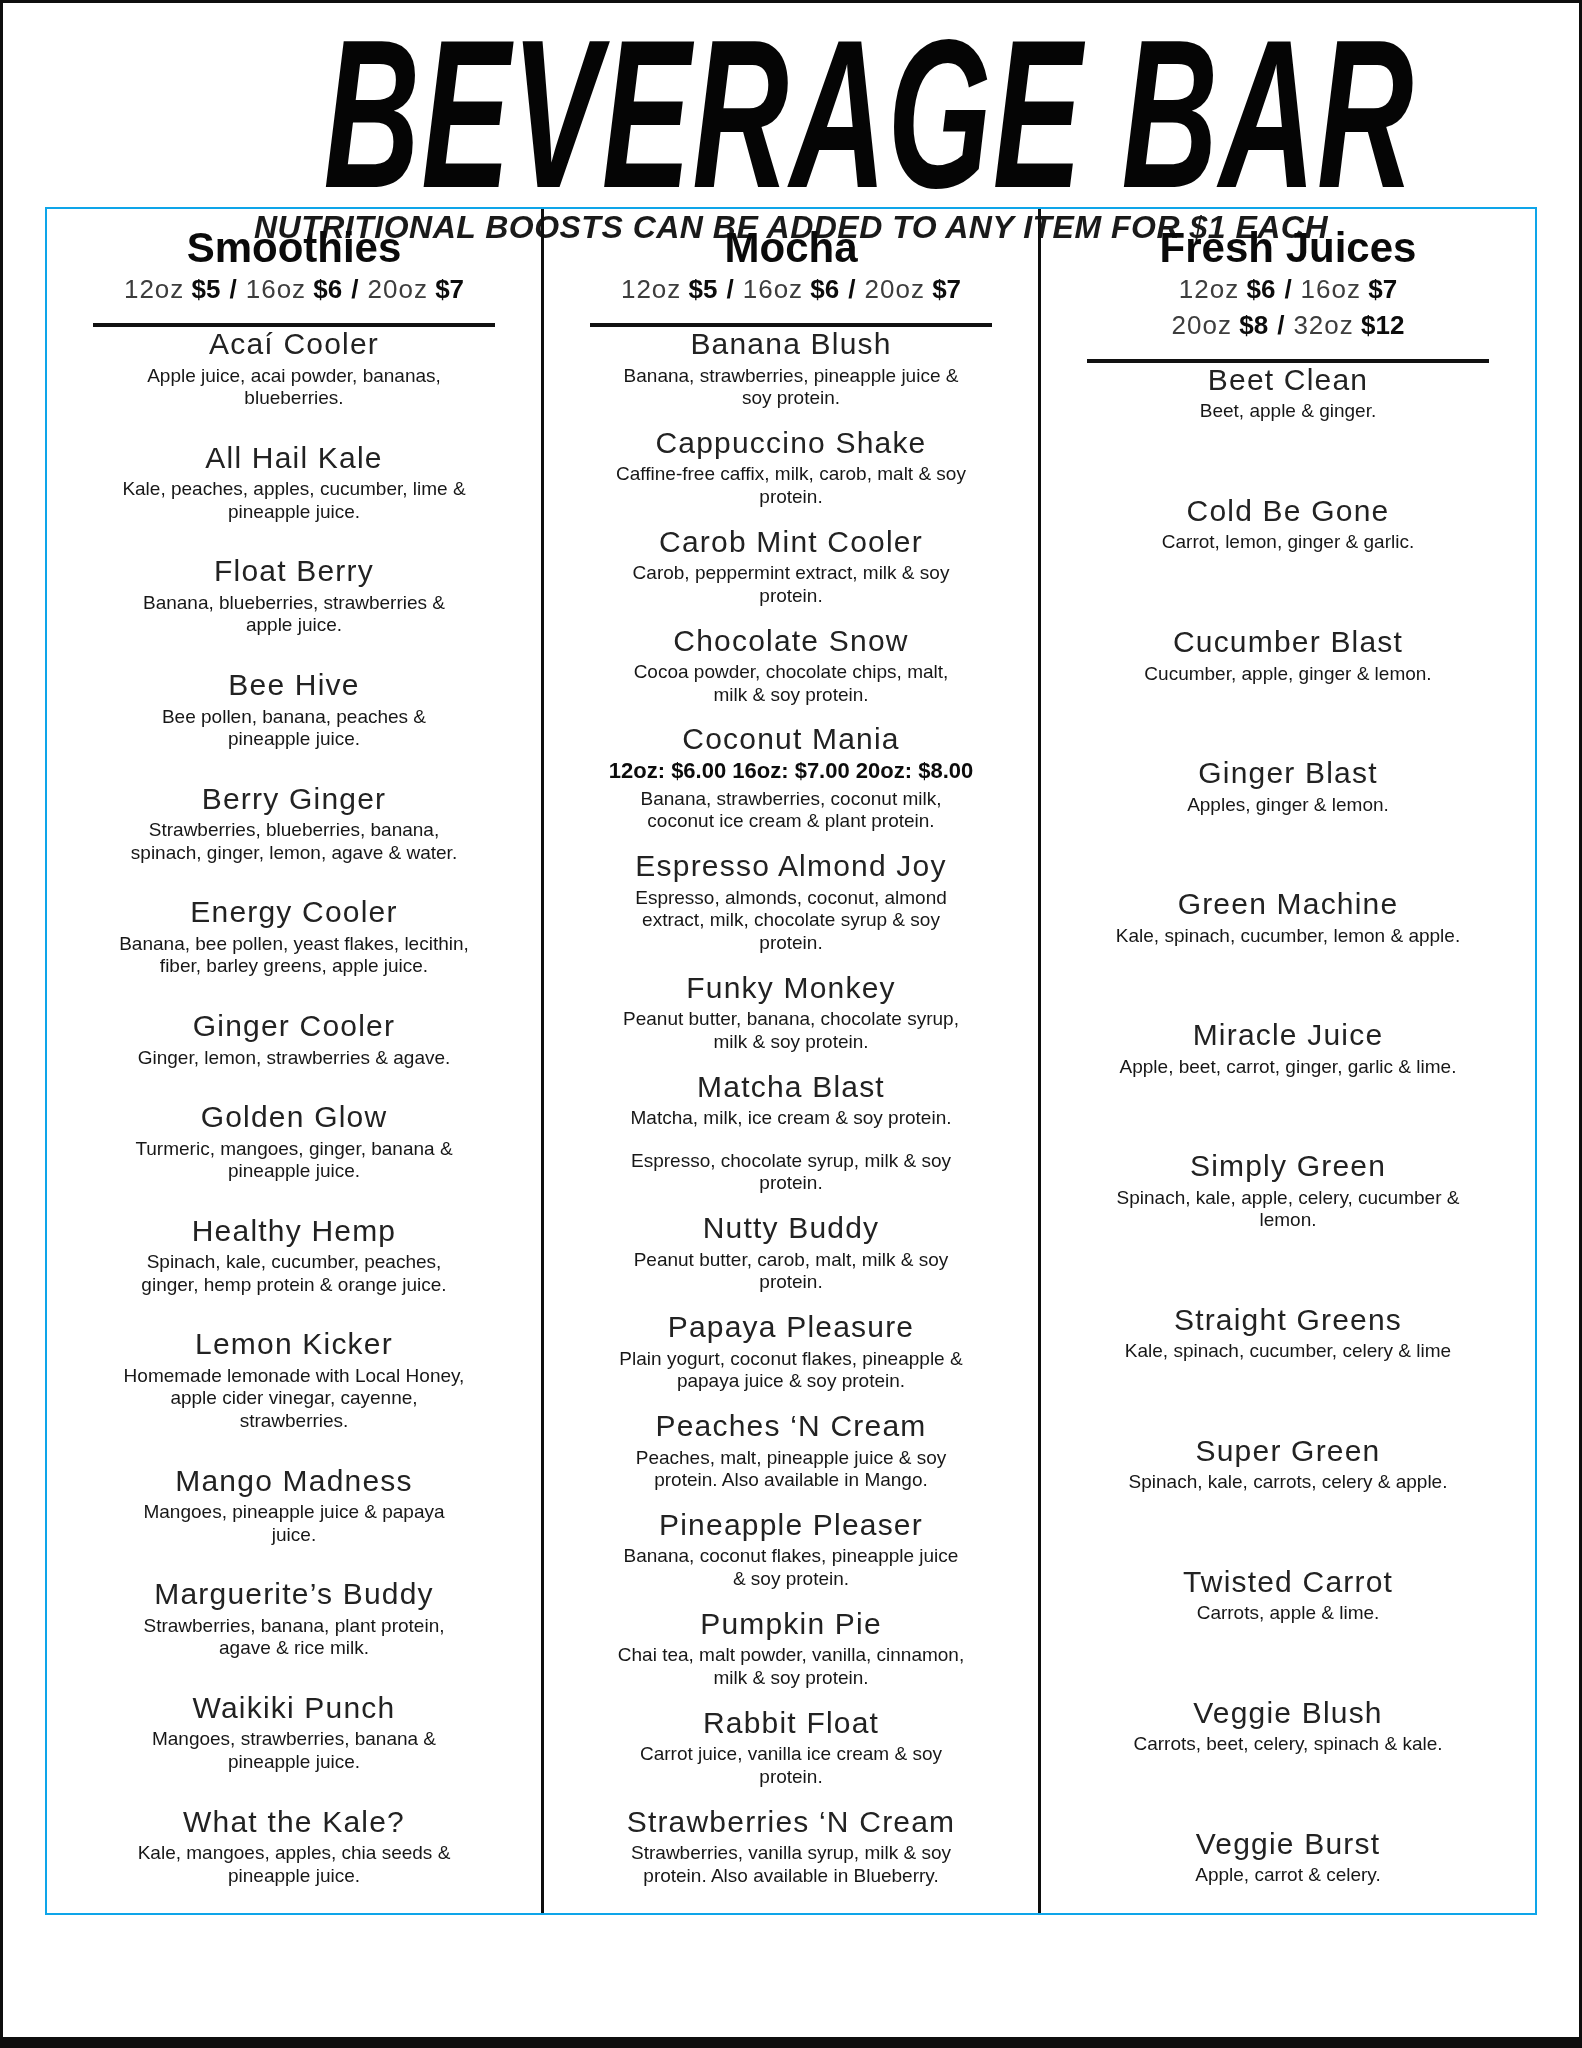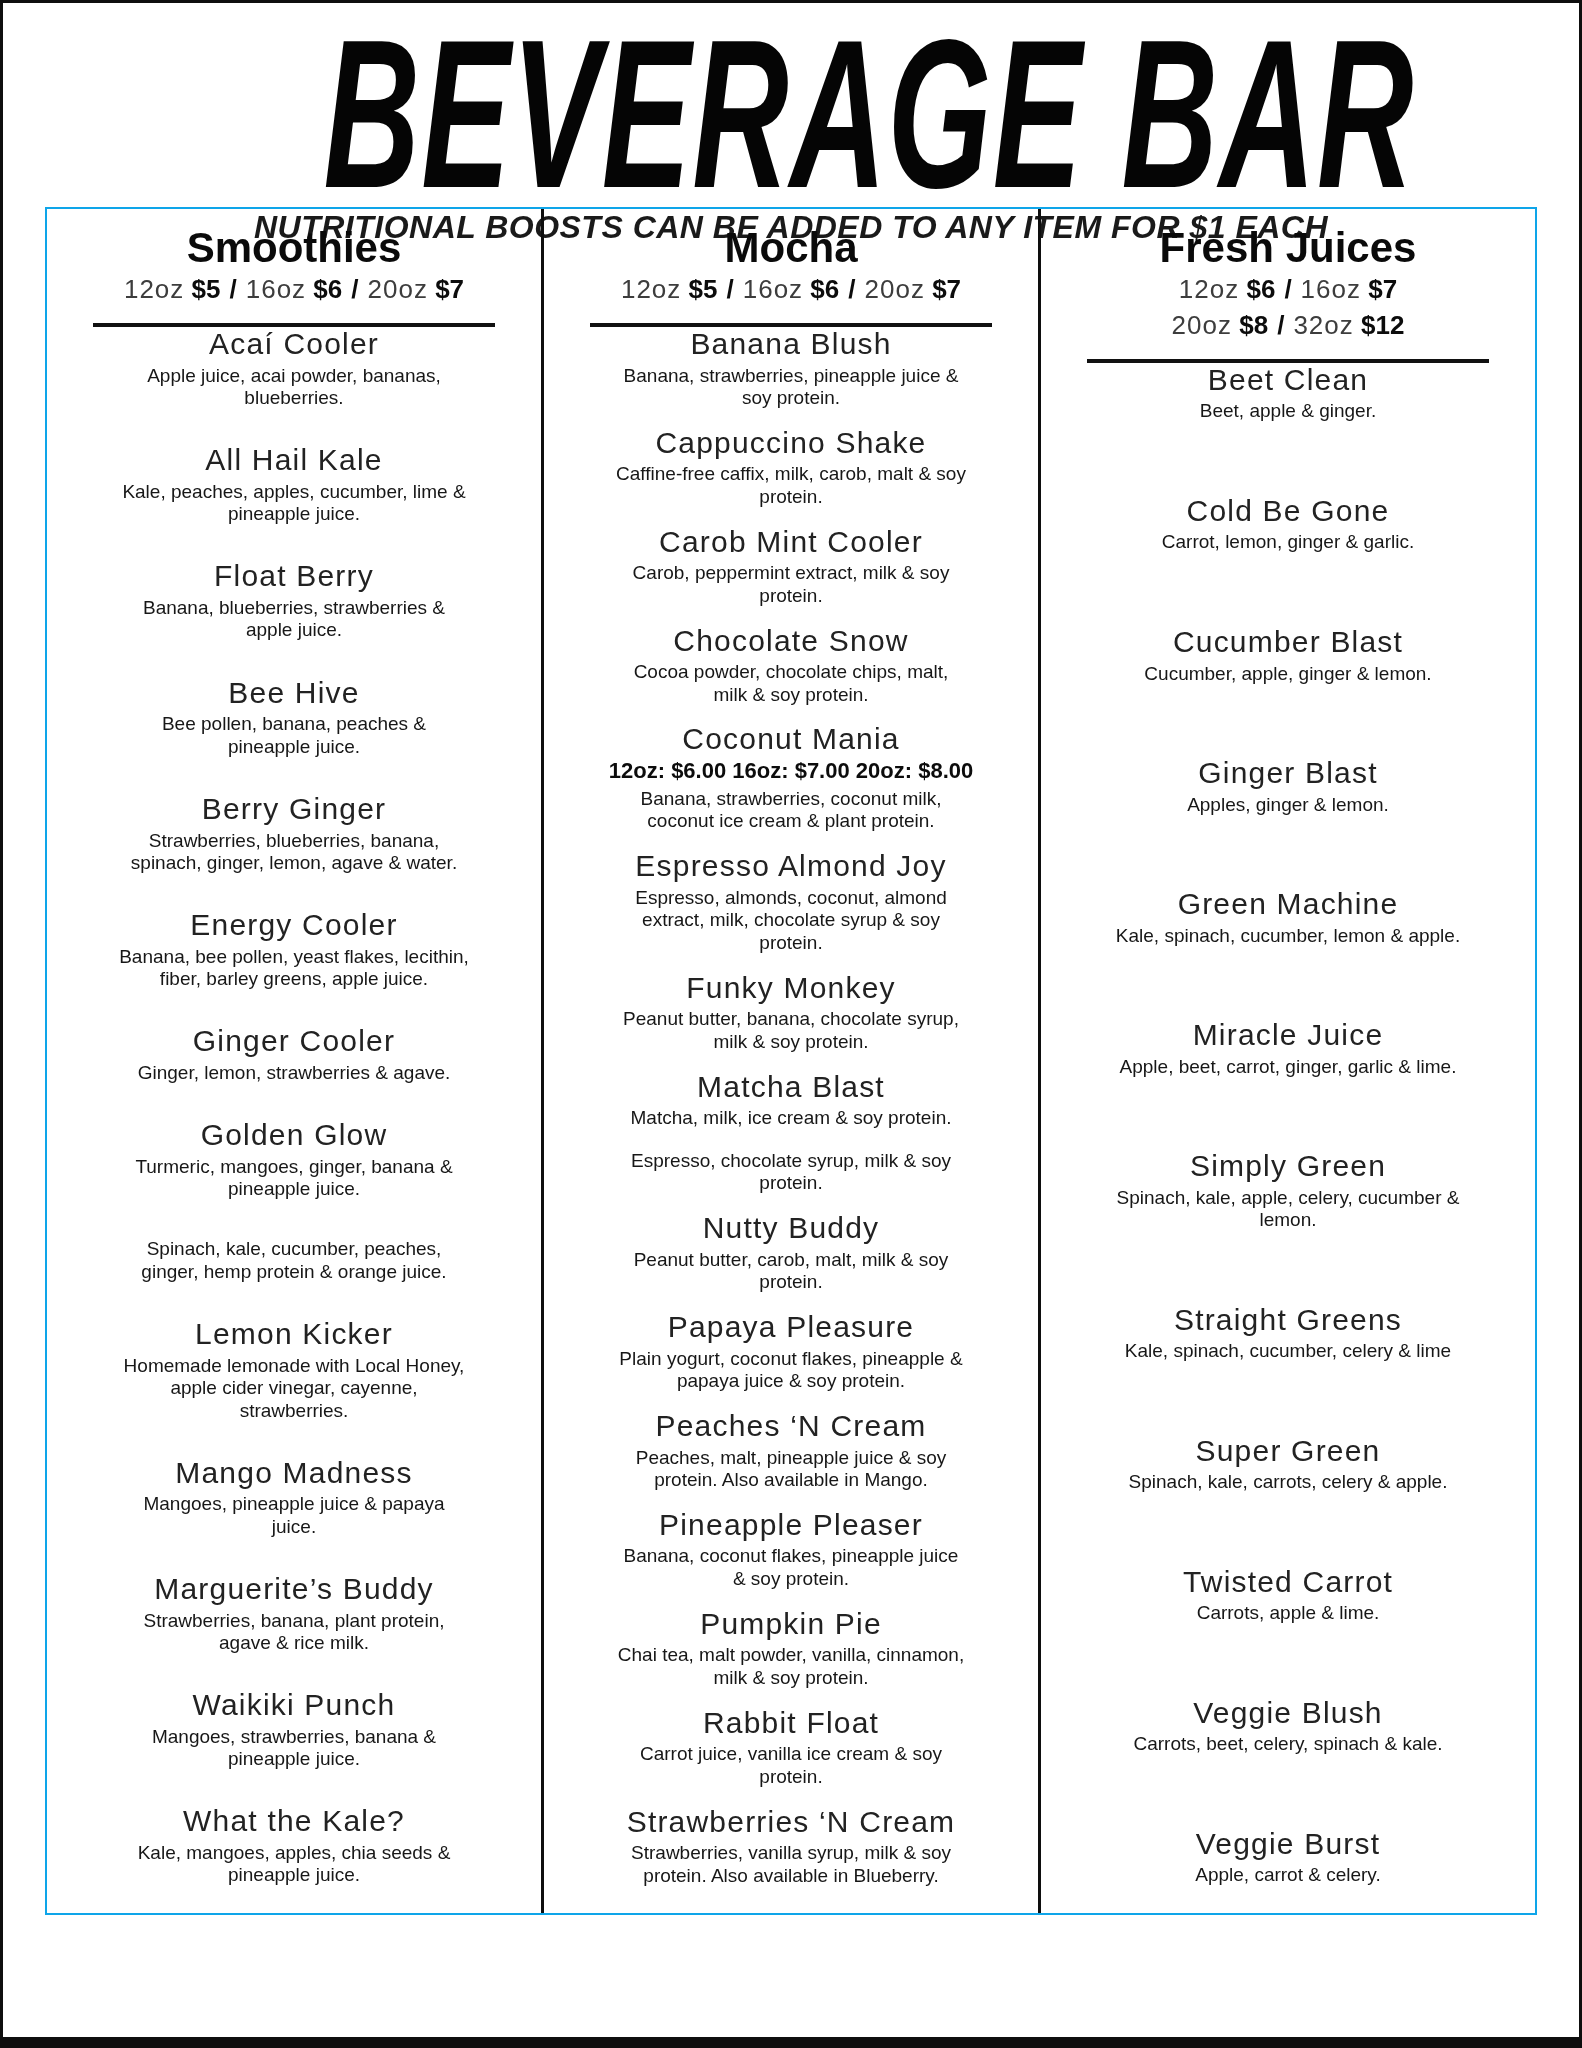--- a/index.html
+++ b/index.html
@@ -134,20 +134,21 @@
           </article>
           <article class="item">
             <h3 class="item-name">Ginger Cooler</h3>
             <p class="item-desc">Ginger, lemon, strawberries &amp; agave.</p>
           </article>
           <article class="item">
             <h3 class="item-name">Golden Glow</h3>
             <p class="item-desc">Turmeric, mangoes, ginger, banana &amp; pineapple juice.</p>
           </article>
           <article class="item">
+            <h3 class="item-name">Healthy Hemp</h3>
             <p class="item-desc">Spinach, kale, cucumber, peaches, ginger, hemp protein &amp; orange juice.</p>
           </article>
           <article class="item">
             <h3 class="item-name">Lemon Kicker</h3>
             <p class="item-desc">Homemade lemonade with Local Honey, apple cider vinegar, cayenne, strawberries.</p>
           </article>
           <article class="item">
             <h3 class="item-name">Mango Madness</h3>
             <p class="item-desc">Mangoes, pineapple juice &amp; papaya juice.</p>
           </article>

